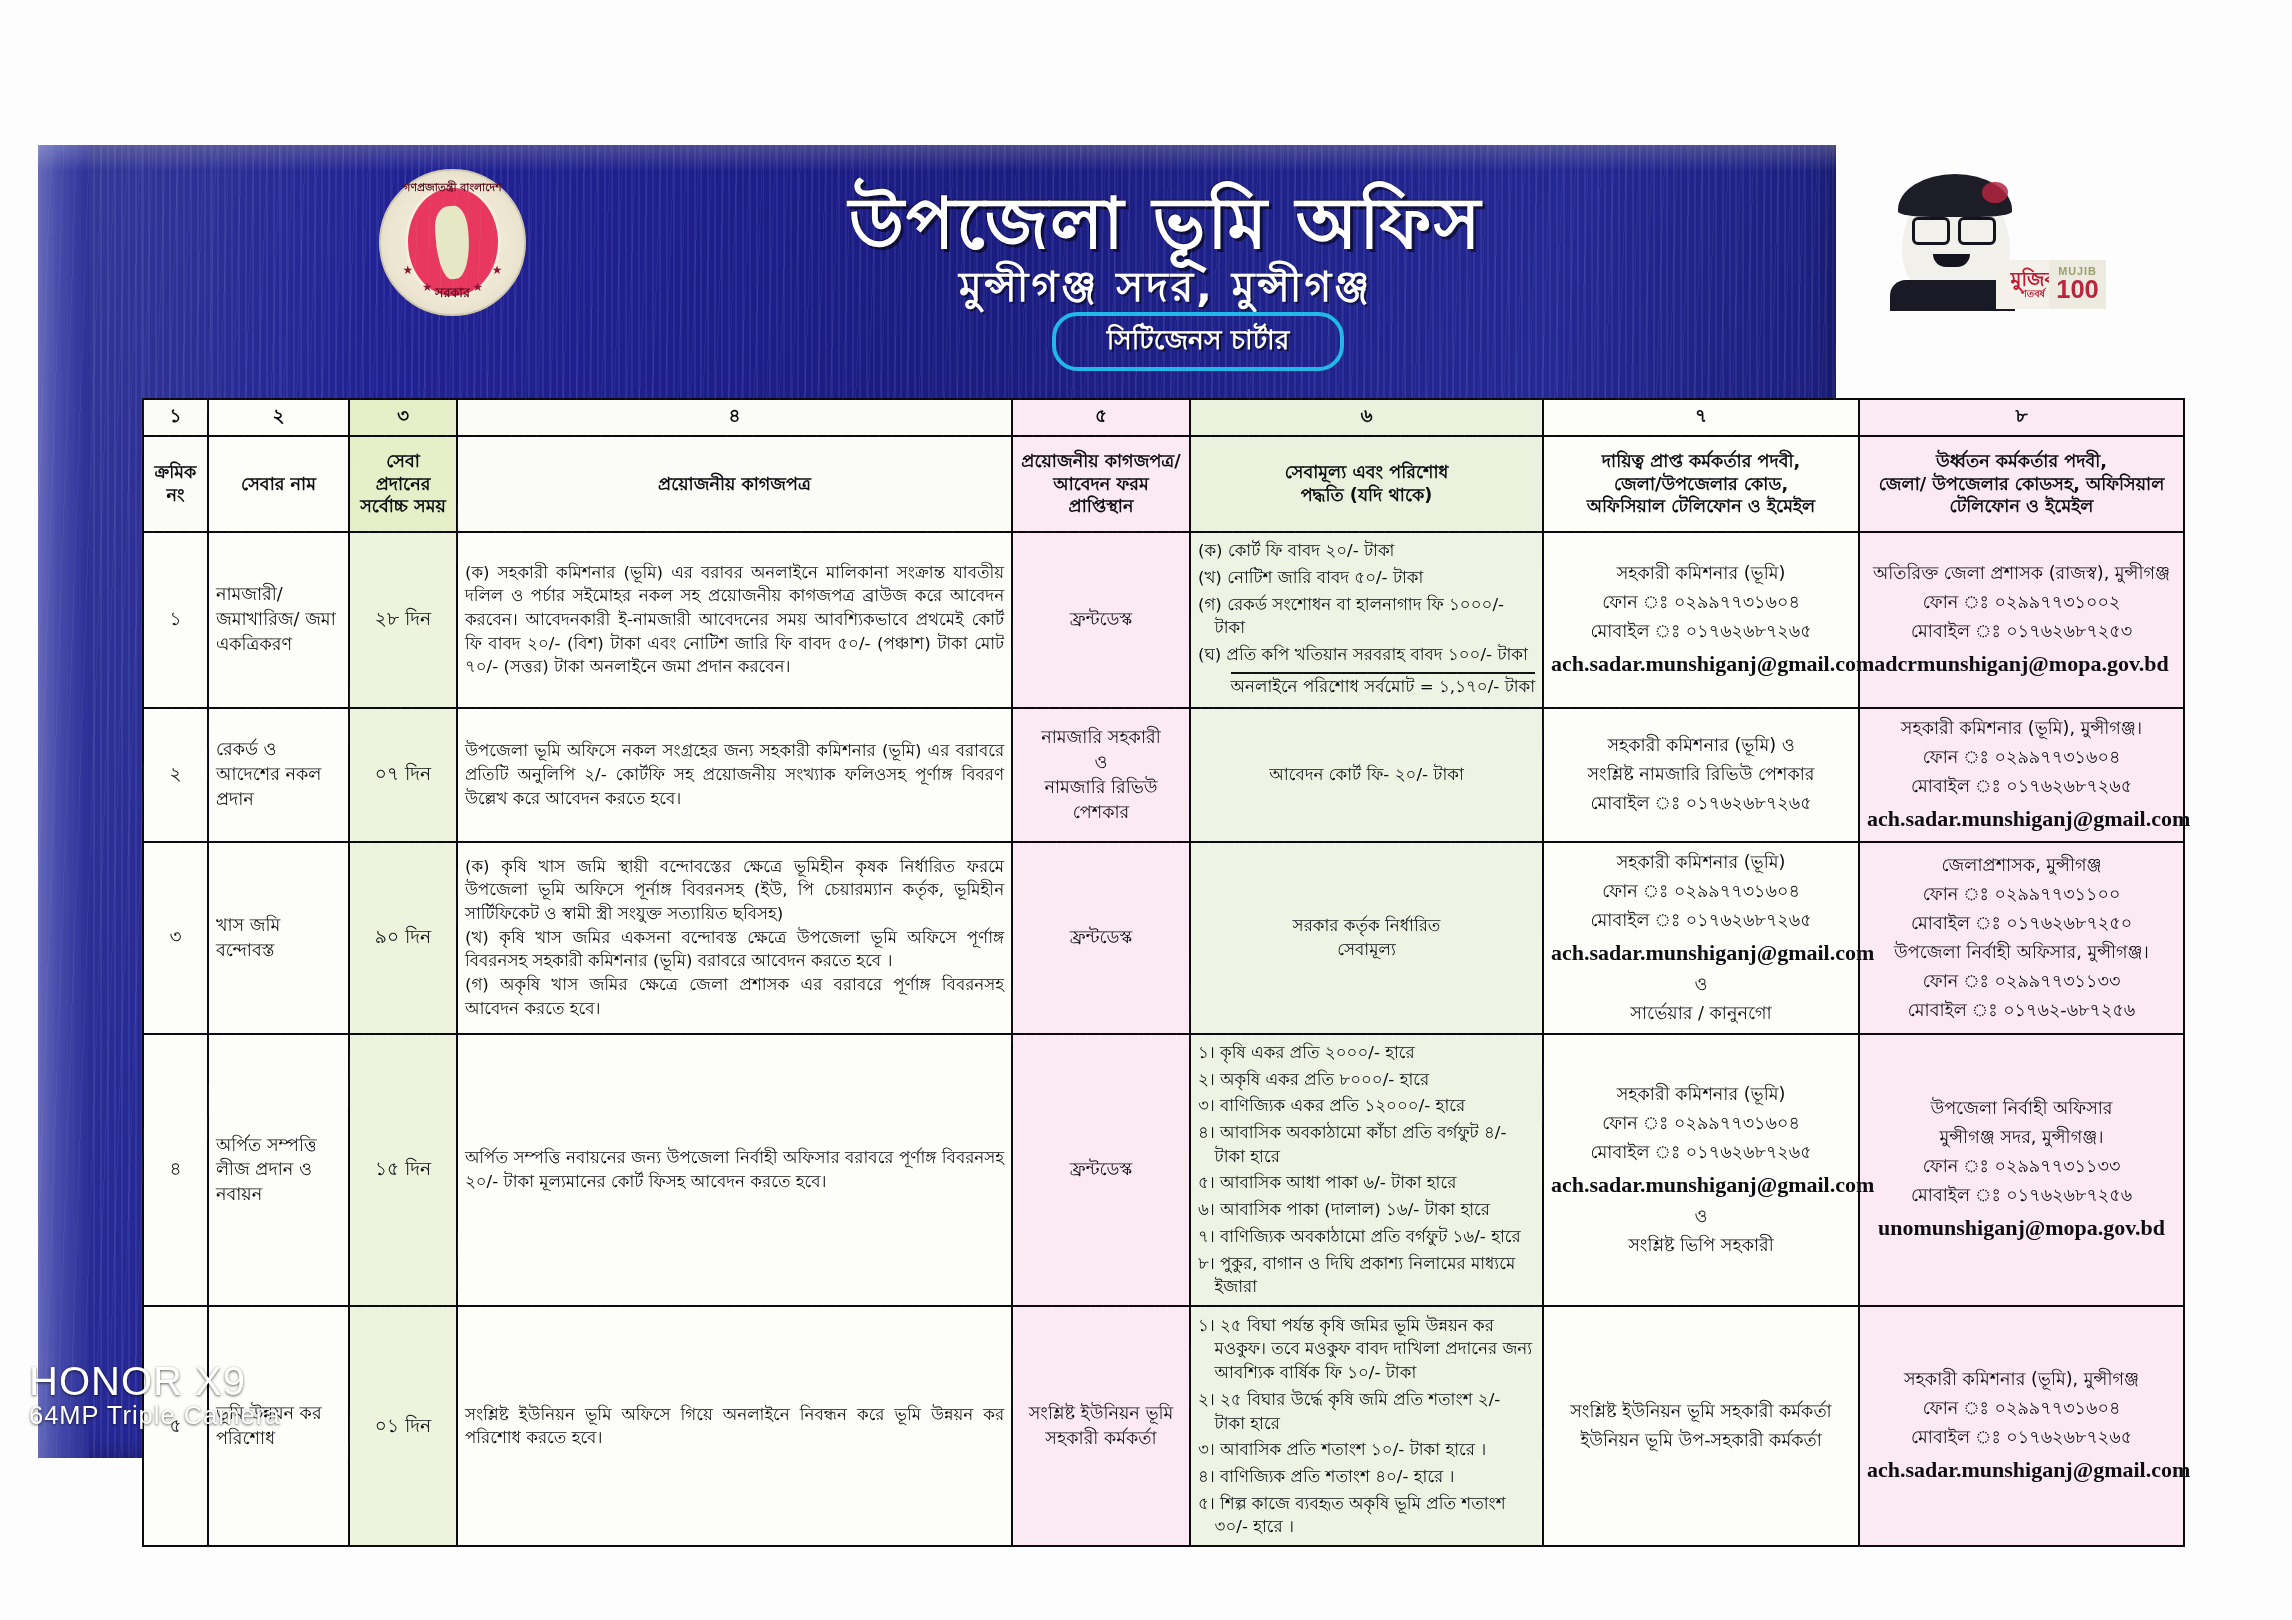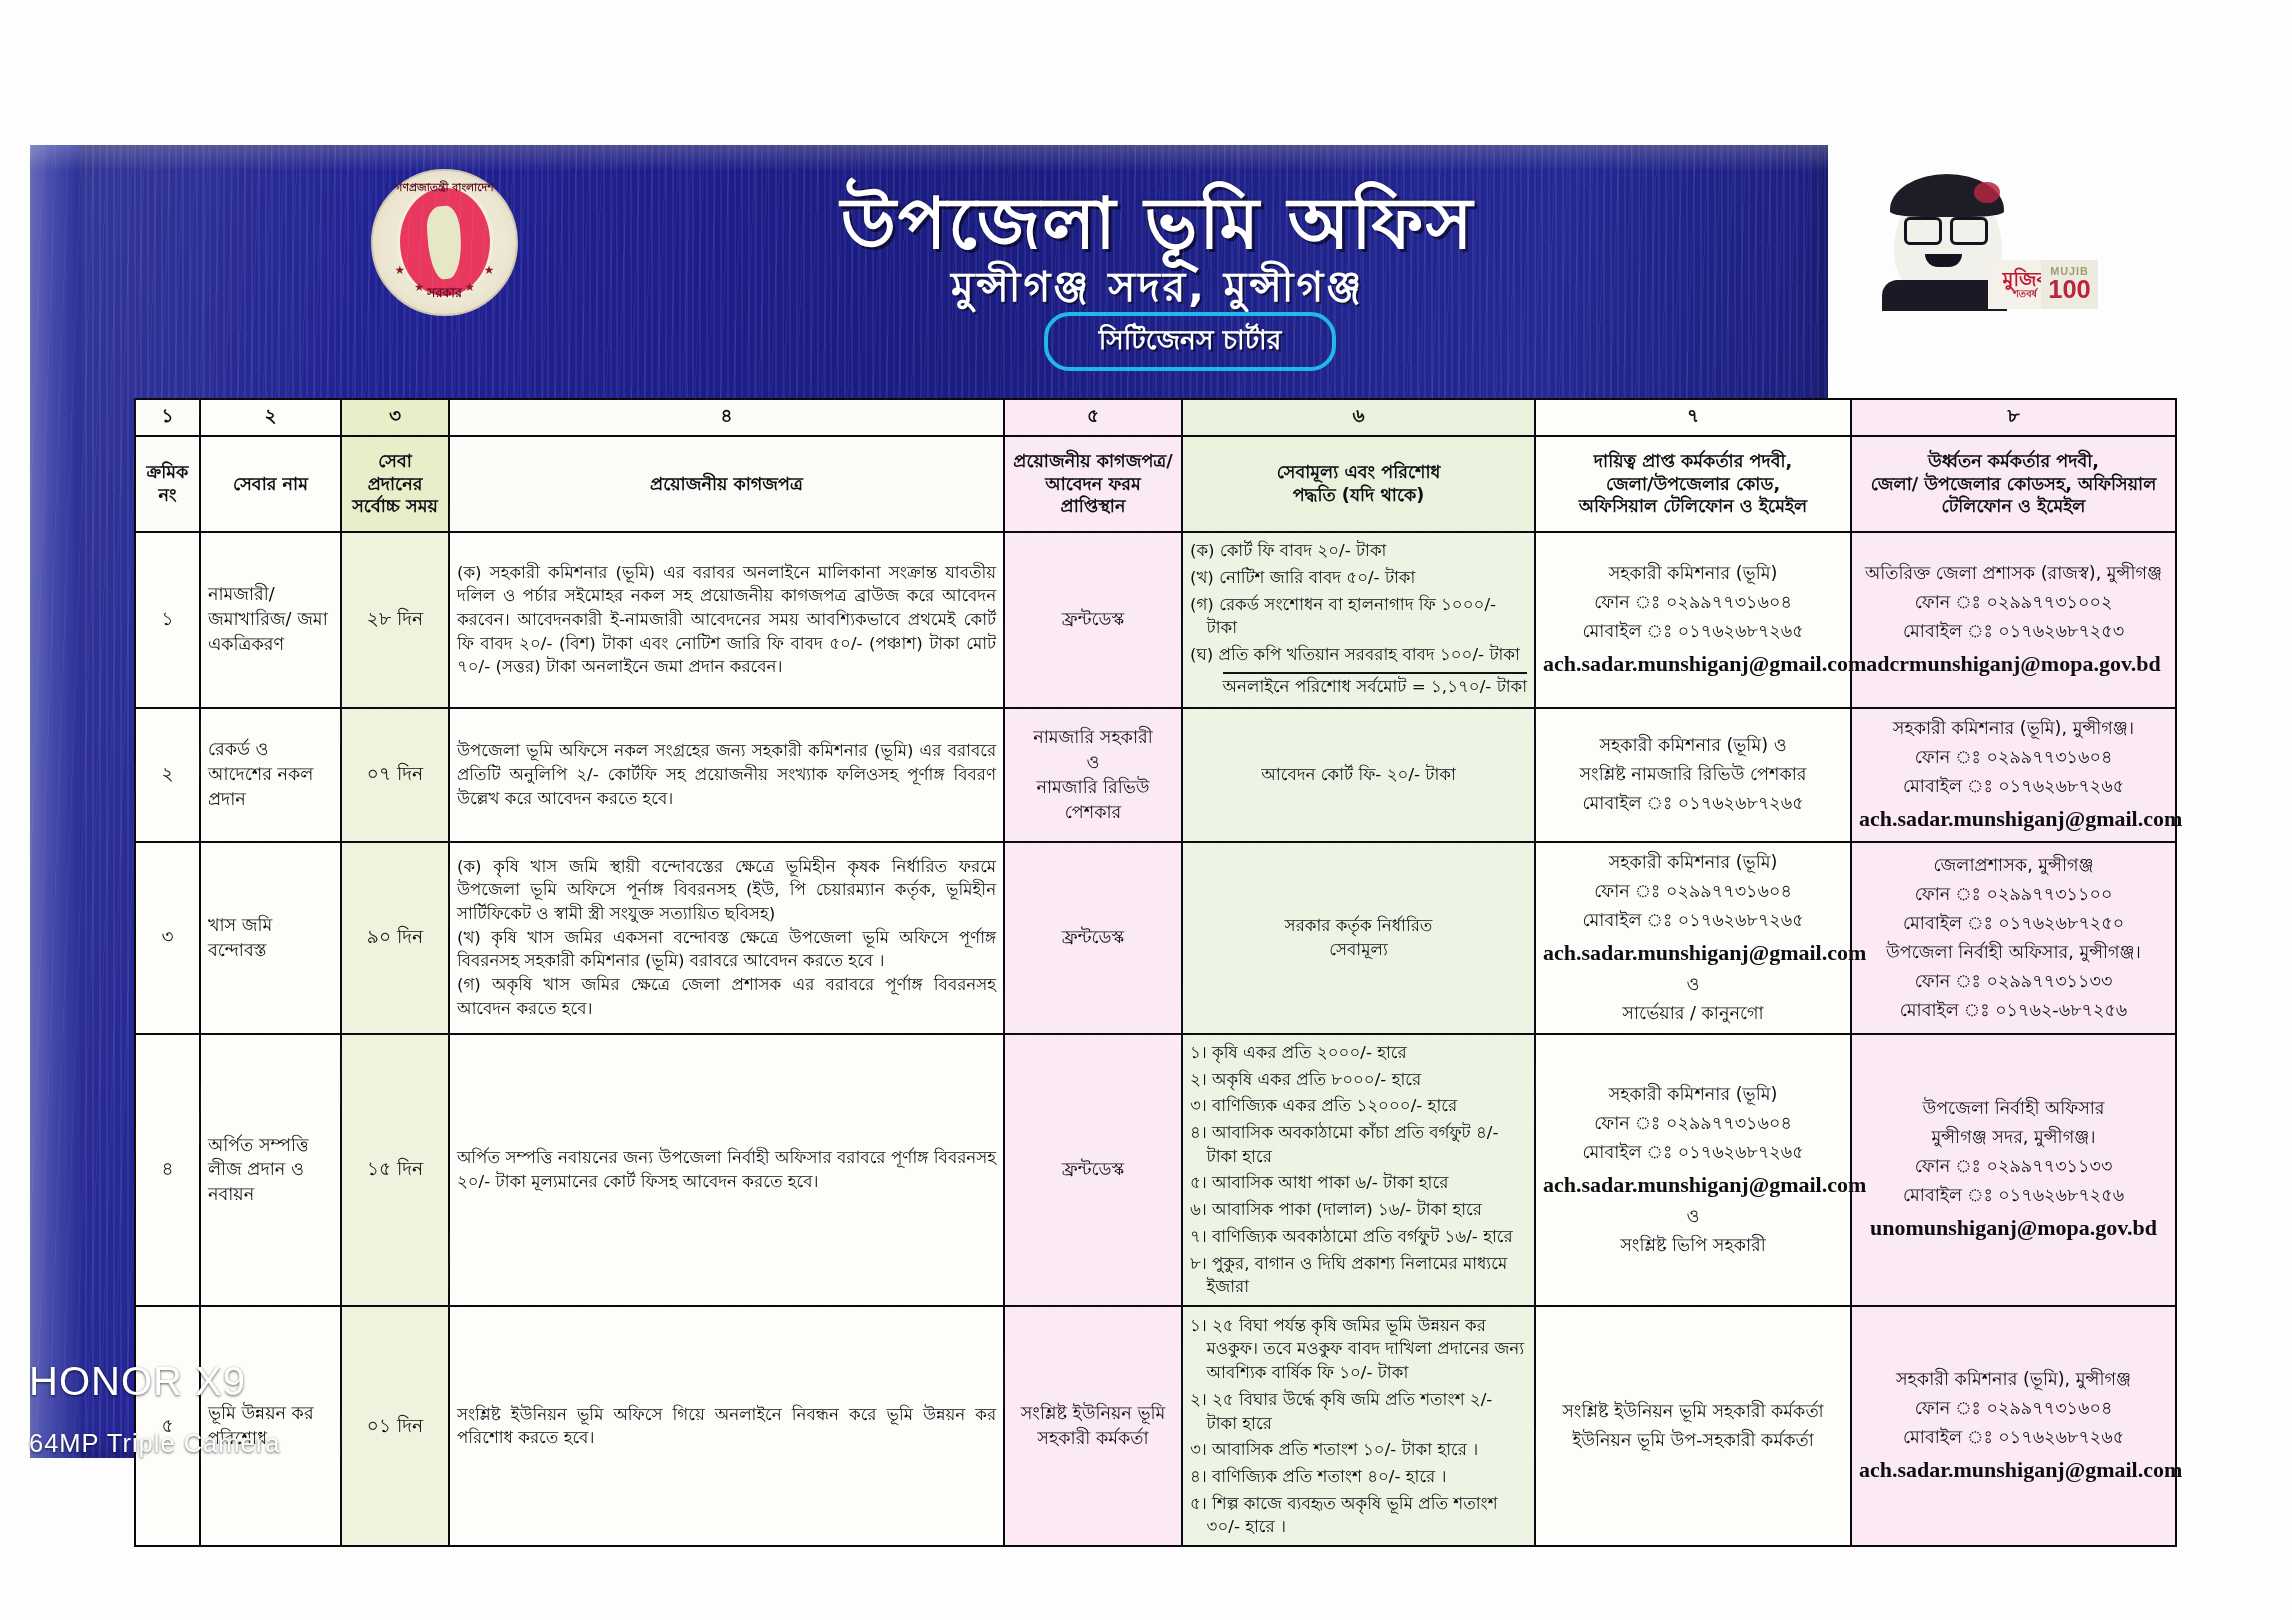--- a/index.html
+++ b/index.html
@@ -6,21 +6,21 @@
   body{
     width:2293px;height:1620px;
     background:#ffffff;
     font-family:"Liberation Sans","DejaVu Sans",sans-serif;
     overflow:hidden;
   }
   .page{position:relative;width:2293px;height:1620px;background:#fdfdfd;}
 
   
   .banner{
-    position:absolute;left:30px;top:145px;width:1798px;height:1313px;
+    position:absolute;left:38px;top:145px;width:1798px;height:1313px;
     background:
       repeating-linear-gradient(90deg, rgba(255,255,255,.055) 0px, rgba(255,255,255,.055) 2px, rgba(0,0,0,.05) 2px, rgba(0,0,0,.05) 6.9px),
       linear-gradient(100deg,#3a3f9e 0%,#23249a 18%,#1b1d86 48%,#262a99 76%,#171a74 100%);
     box-shadow:0 0 25.5px rgba(0,0,0,.35) inset;
   }
   .banner:after{
     content:"";position:absolute;inset:0;
     background:repeating-linear-gradient(92deg, rgba(255,255,255,.05) 0 1px, transparent 1px 12.7px);
     pointer-events:none;
   }
@@ -137,21 +137,21 @@
   .numlist div{padding:1.5px 0;text-indent:-16.7px;padding-left:16.7px;}
   .contact div{padding:2px 0;}
 
   
   .wm{
     position:absolute;left:29px;top:1360px;color:#ffffff;
     font-family:"Liberation Sans",sans-serif;line-height:1.05;
     text-shadow:0 1px 2.9px rgba(0,0,0,.65);
   }
   .wm .w1{font-size:40px;letter-spacing:1px;}
-  .wm .w2{font-size:25.5px;letter-spacing:1px;margin-top:28px;}
+  .wm .w2{font-size:25.5px;letter-spacing:1px;}
 </style>
 </head>
 <body>
 
 <div class="page">
 
   <div class="banner">
     <div class="banner-left-fold"></div>
     <div class="banner-top-sheen"></div>
 

